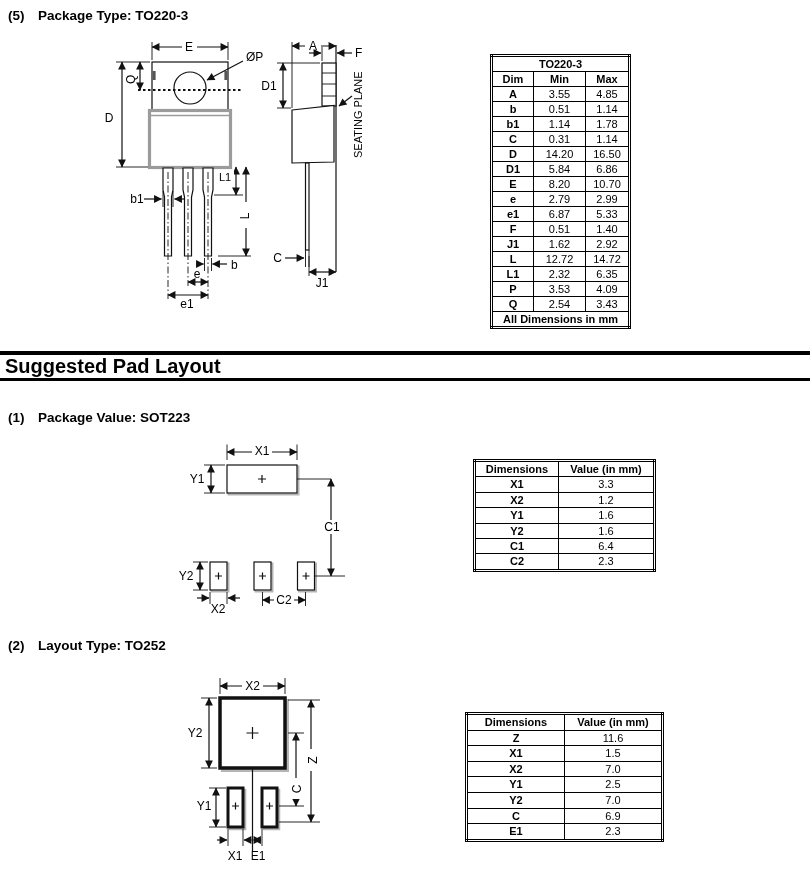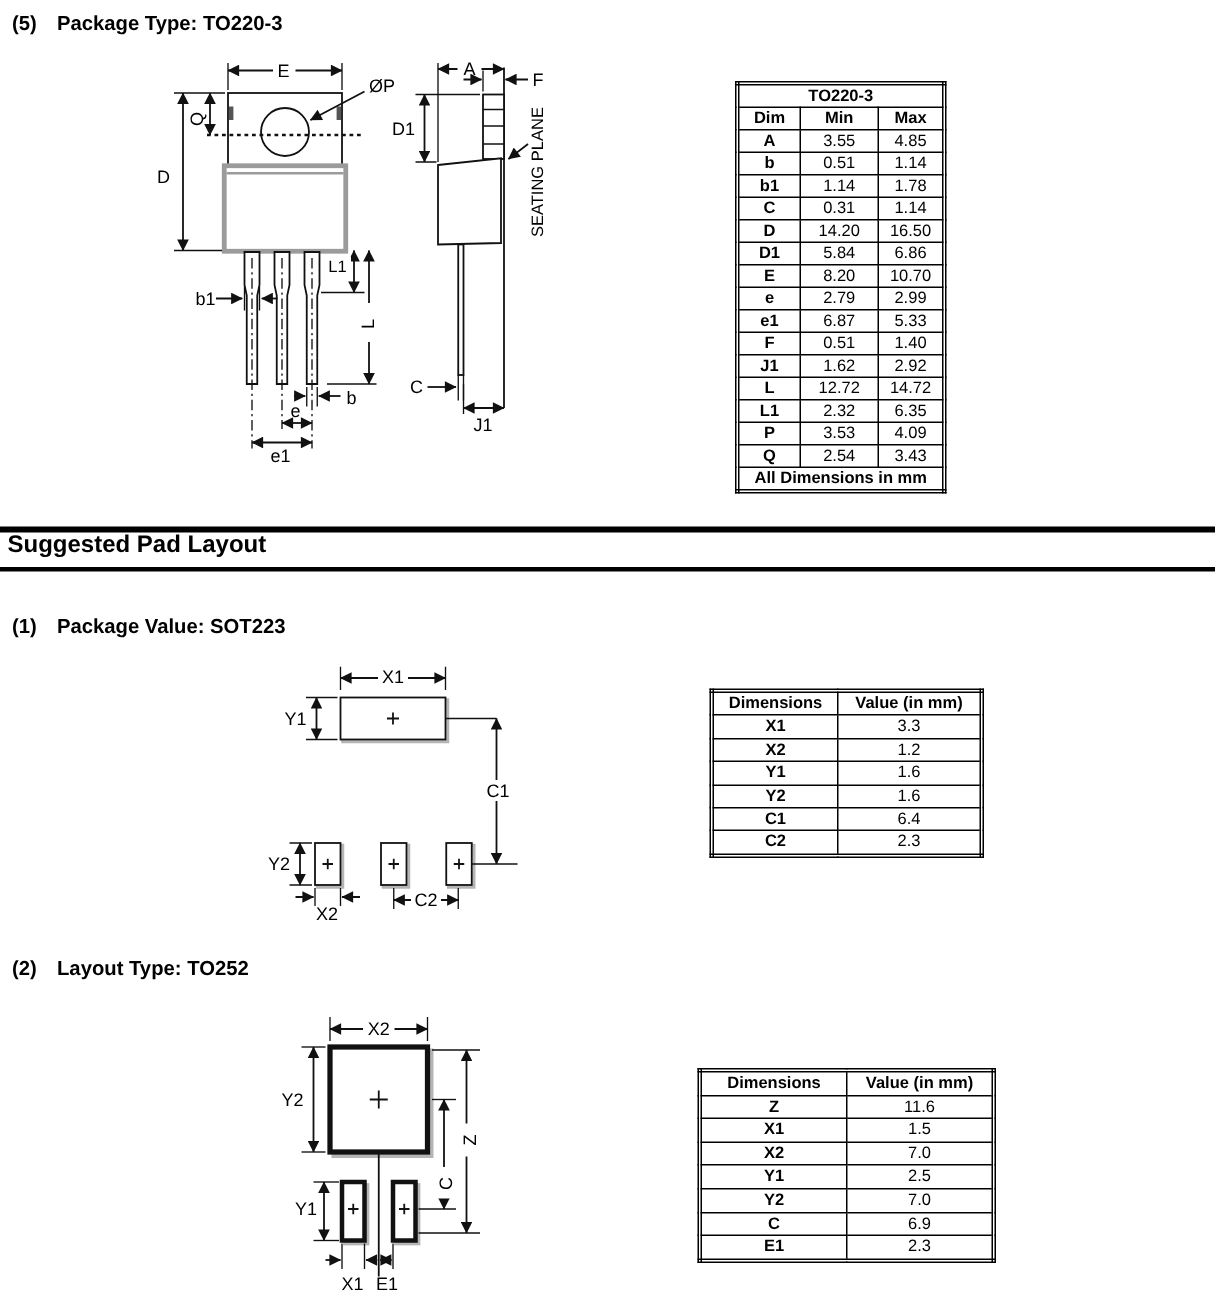--- a/index.html
+++ b/index.html
@@ -1,21 +1,21 @@
 <!DOCTYPE html>
 <html><head>
 <meta charset="utf-8">
 <style>
   html,body{margin:0;padding:0;background:#fff;}
   #page{position:relative;width:810px;height:869px;background:#fff;overflow:hidden;
         font-family:"Liberation Sans",sans-serif;color:#000;}
   .pkg-heading{position:absolute;display:flex;font-size:13.5px;font-weight:bold;white-space:pre;}
   .pkg-heading .num{width:30px;}
   .rule{position:absolute;left:0;width:810px;background:#000;}
-  .big-heading{position:absolute;left:5px;font-size:16px;font-weight:bold;}
+  .big-heading{position:absolute;left:5px;font-size:20px;font-weight:bold;}
   table.dim-table{position:absolute;border-collapse:collapse;table-layout:fixed;background:#fff;
         font-size:11px;text-align:center;border:3px double #000;}
   .dim-table th,.dim-table td{border:1px solid #000;padding:0 1px;}
   .dim-table thead th{font-weight:bold;}
   .dim-table tbody td:first-child{font-weight:bold;}
   .dim-table .ft{font-weight:bold;}
   .t220 td,.t220 th{line-height:14px;}
   .tsot td,.tsot th{line-height:14.4px;}
   .t252 td,.t252 th{line-height:14.6px;}
   svg{position:absolute;}

